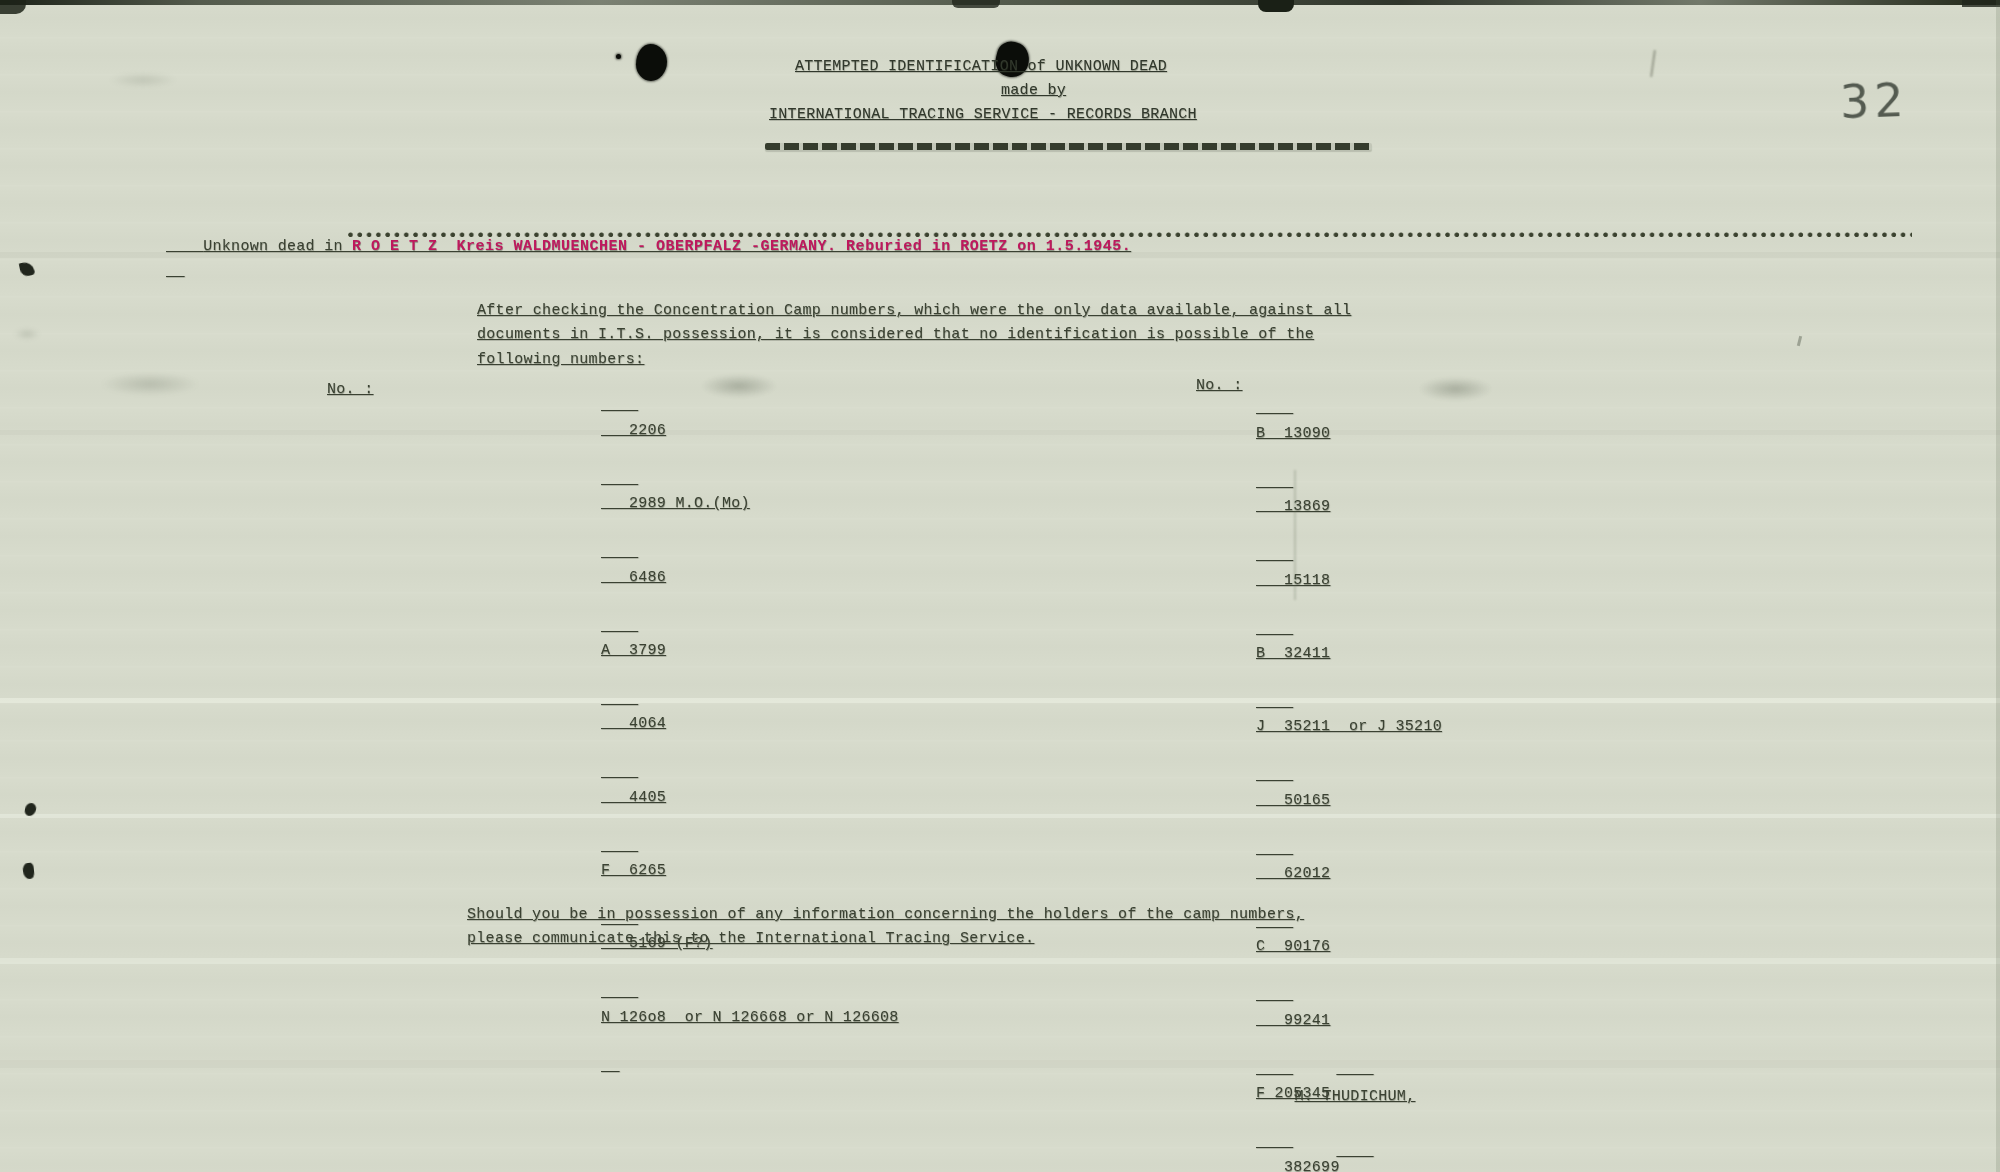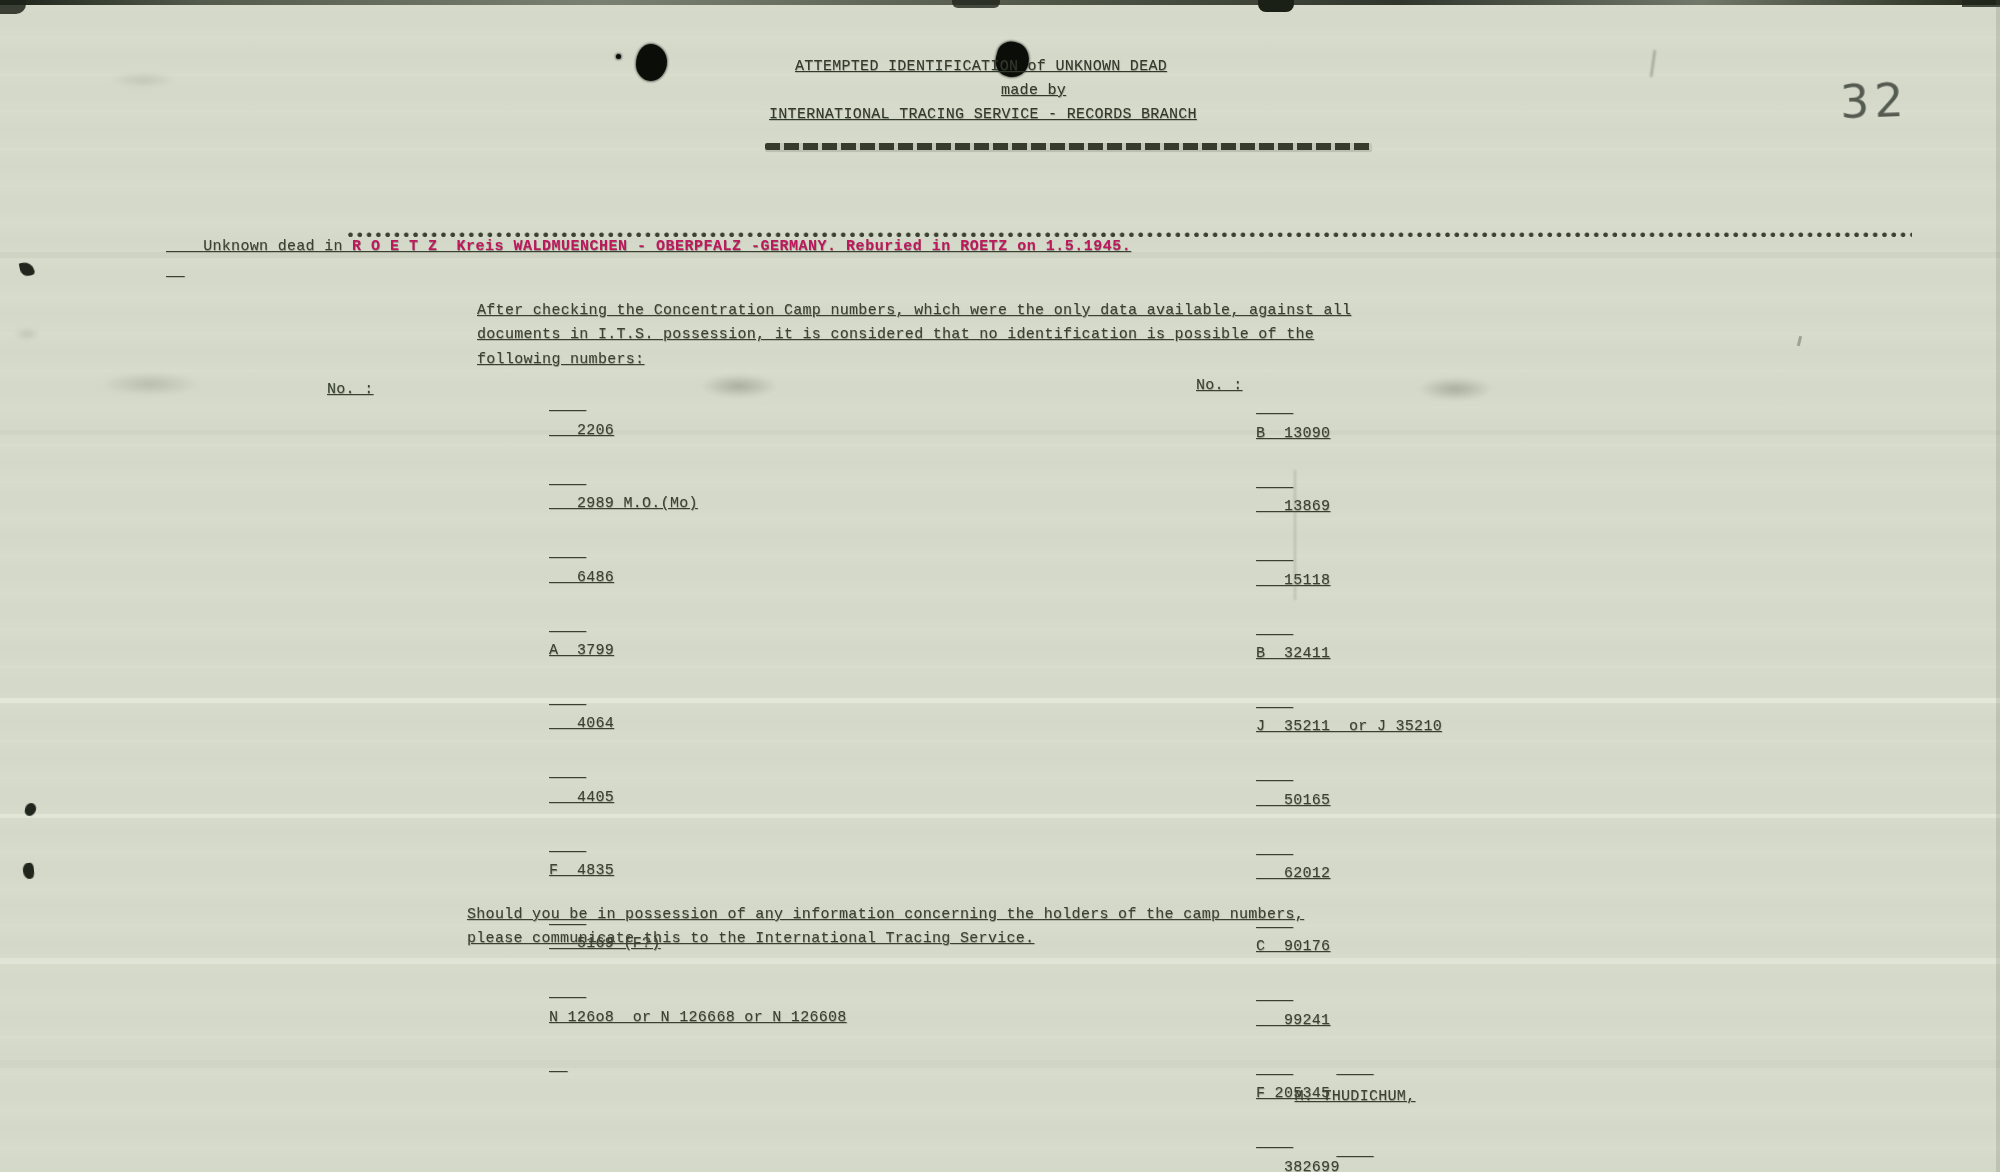--- a/index.html
+++ b/index.html
@@ -111,28 +111,28 @@
   <div class="typed" style="left:166px;top:211px;">
     <span>Unknown dead in </span><span class="subject-strong">R O E T Z  Kreis WALDMUENCHEN - OBERPFALZ -GERMANY. Reburied in ROETZ on 1.5.1945.</span>
   </div>
   <div class="dotline" style="left:348px;top:232px;width:1564px;"></div>
 
   <div class="typed para" style="left:477px;top:299px;">After checking the Concentration Camp numbers, which were the only data available, against all
 documents in I.T.S. possession, it is considered that no identification is possible of the
 following numbers:</div>
 
   <div class="typed" style="left:327px;top:378px;">No. :</div>
-  <div class="typed" style="left:549px;top:370px;">
+  <div class="typed" style="left:601px;top:370px;">
     <div>   2206</div>
     <div>   2989 M.O.(Mo)</div>
     <div>   6486</div>
     <div>A  3799</div>
     <div>   4064</div>
     <div>   4405</div>
-    <div>F  4835</div>
+    <div>F  6265</div>
     <div>   5169 (F?)</div>
     <div>N 126o8  or N 126668 or N 126608</div>
   </div>
 
   <div class="typed" style="left:1196px;top:374px;">No. :</div>
   <div class="typed" style="left:1256px;top:373px;">
     <div>B  13090</div>
     <div>   13869</div>
     <div>   15118</div>
     <div>B  32411</div>

